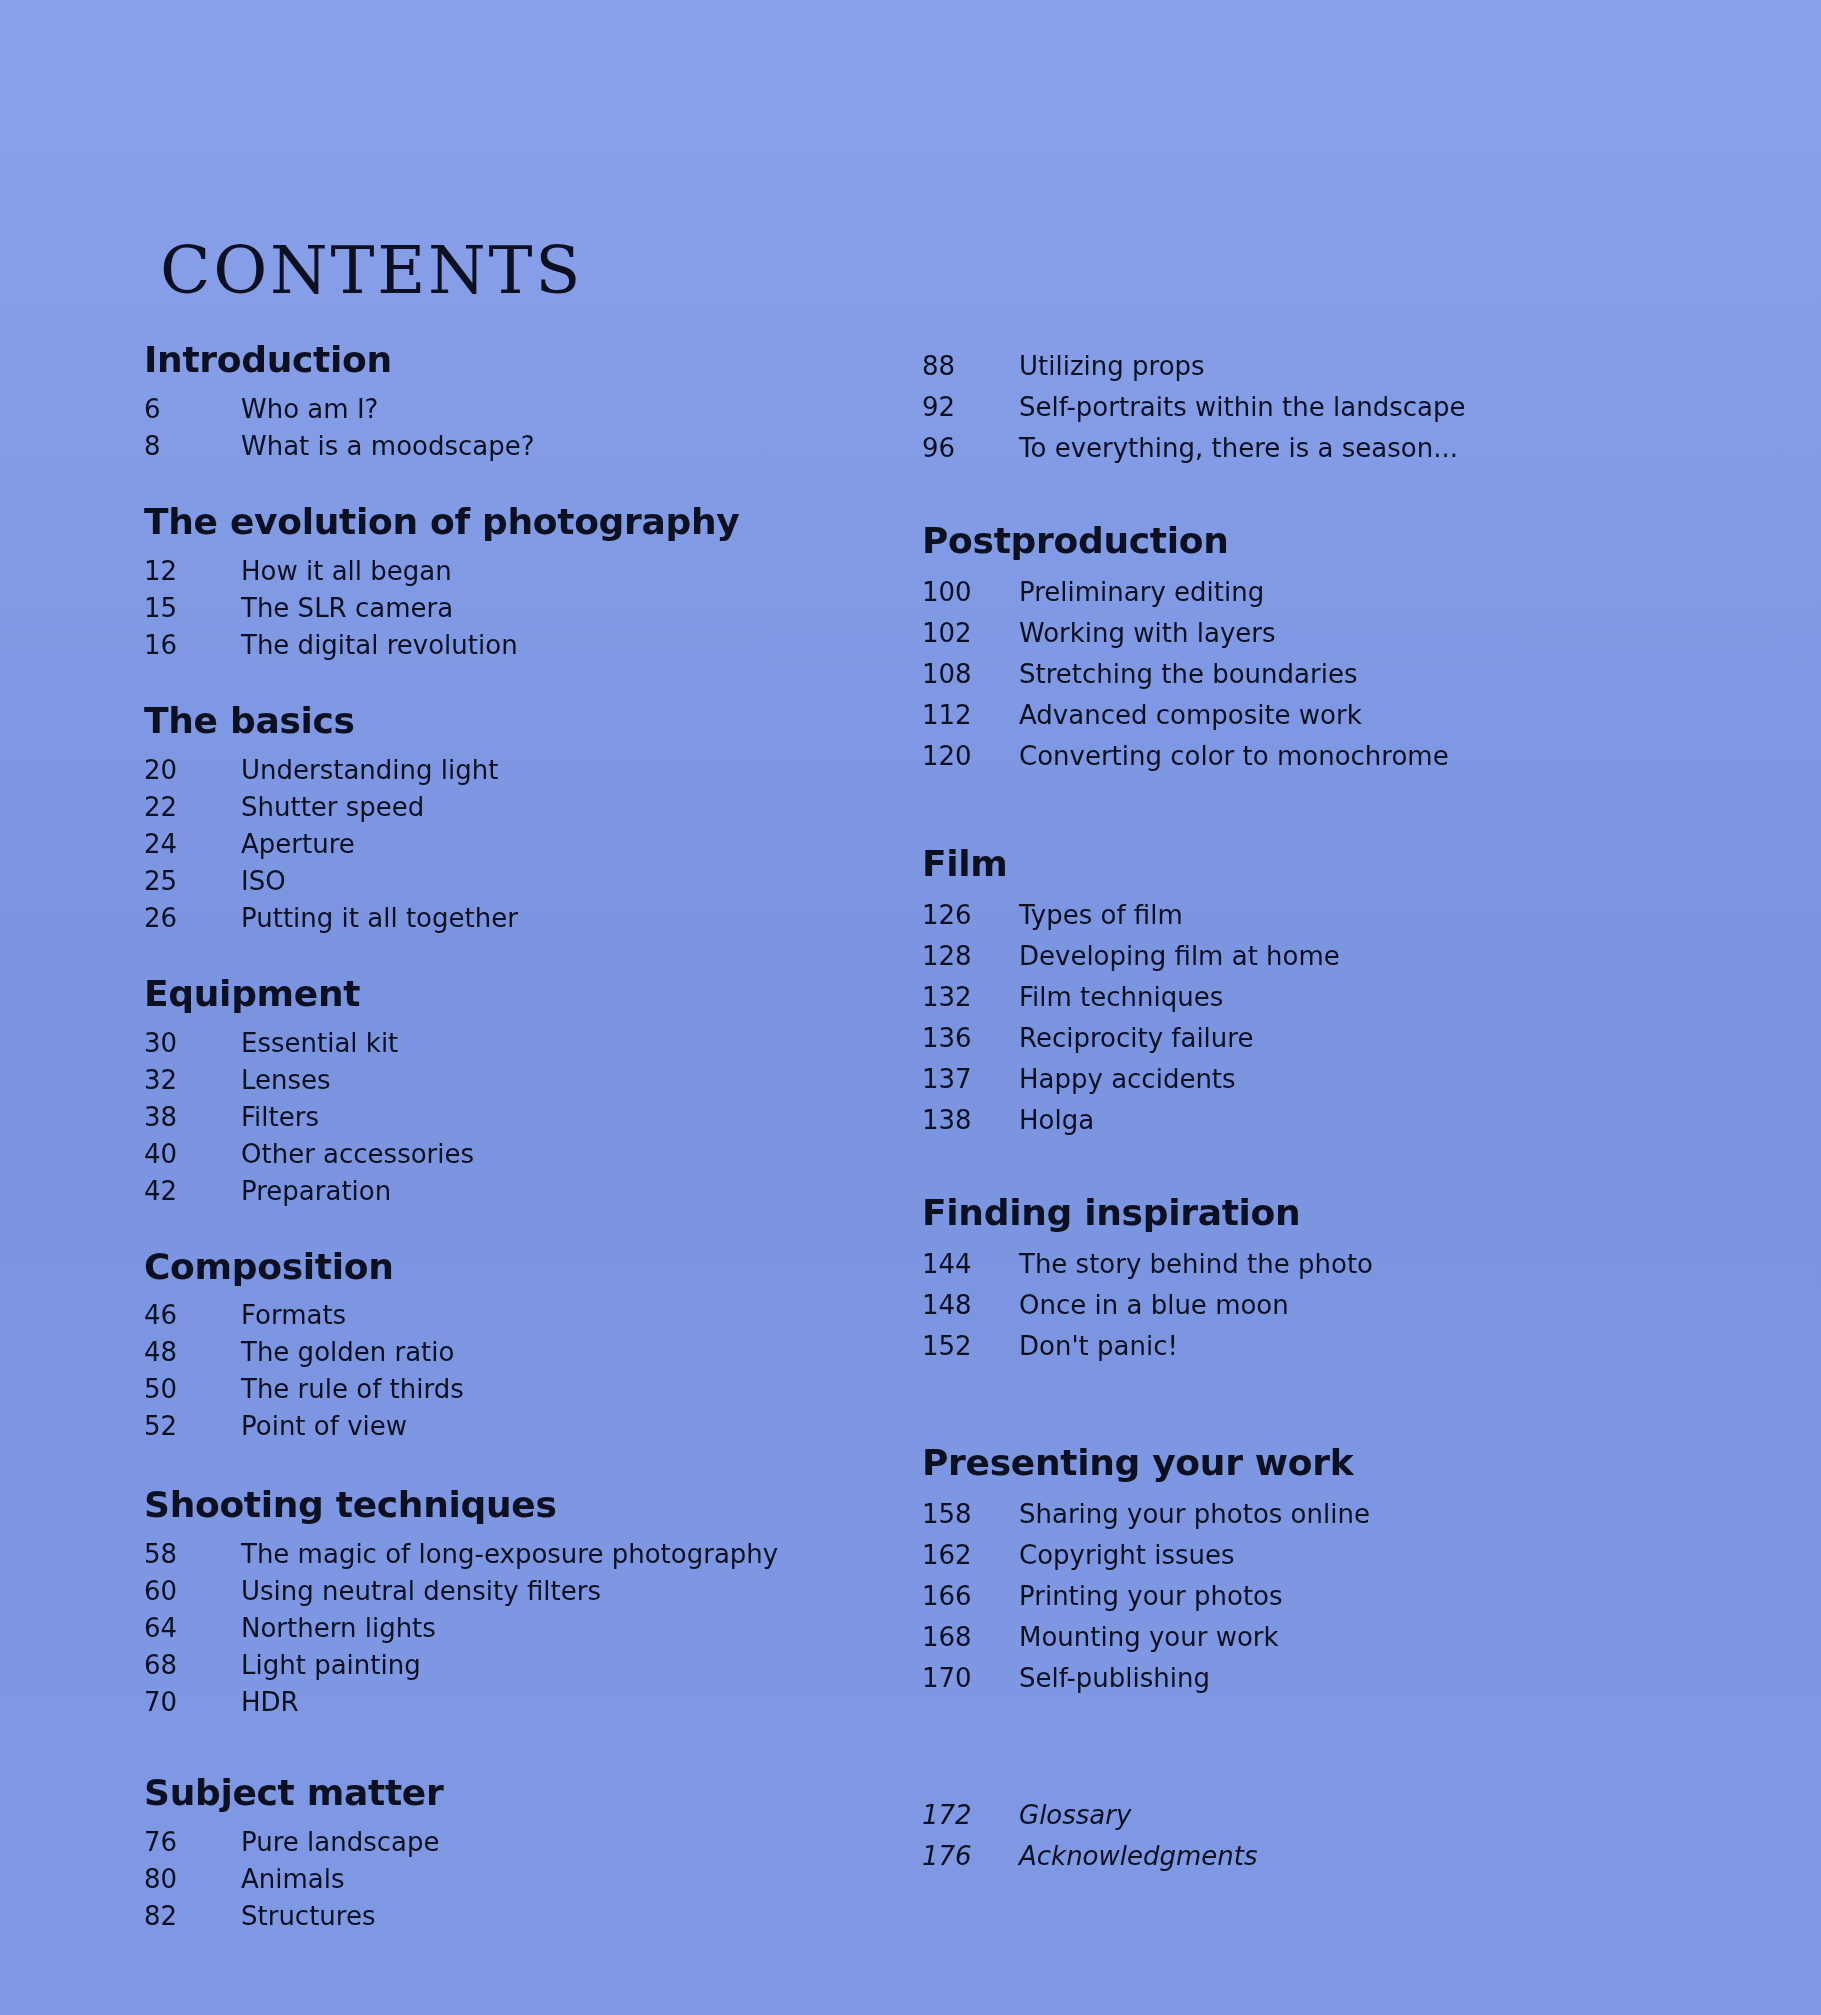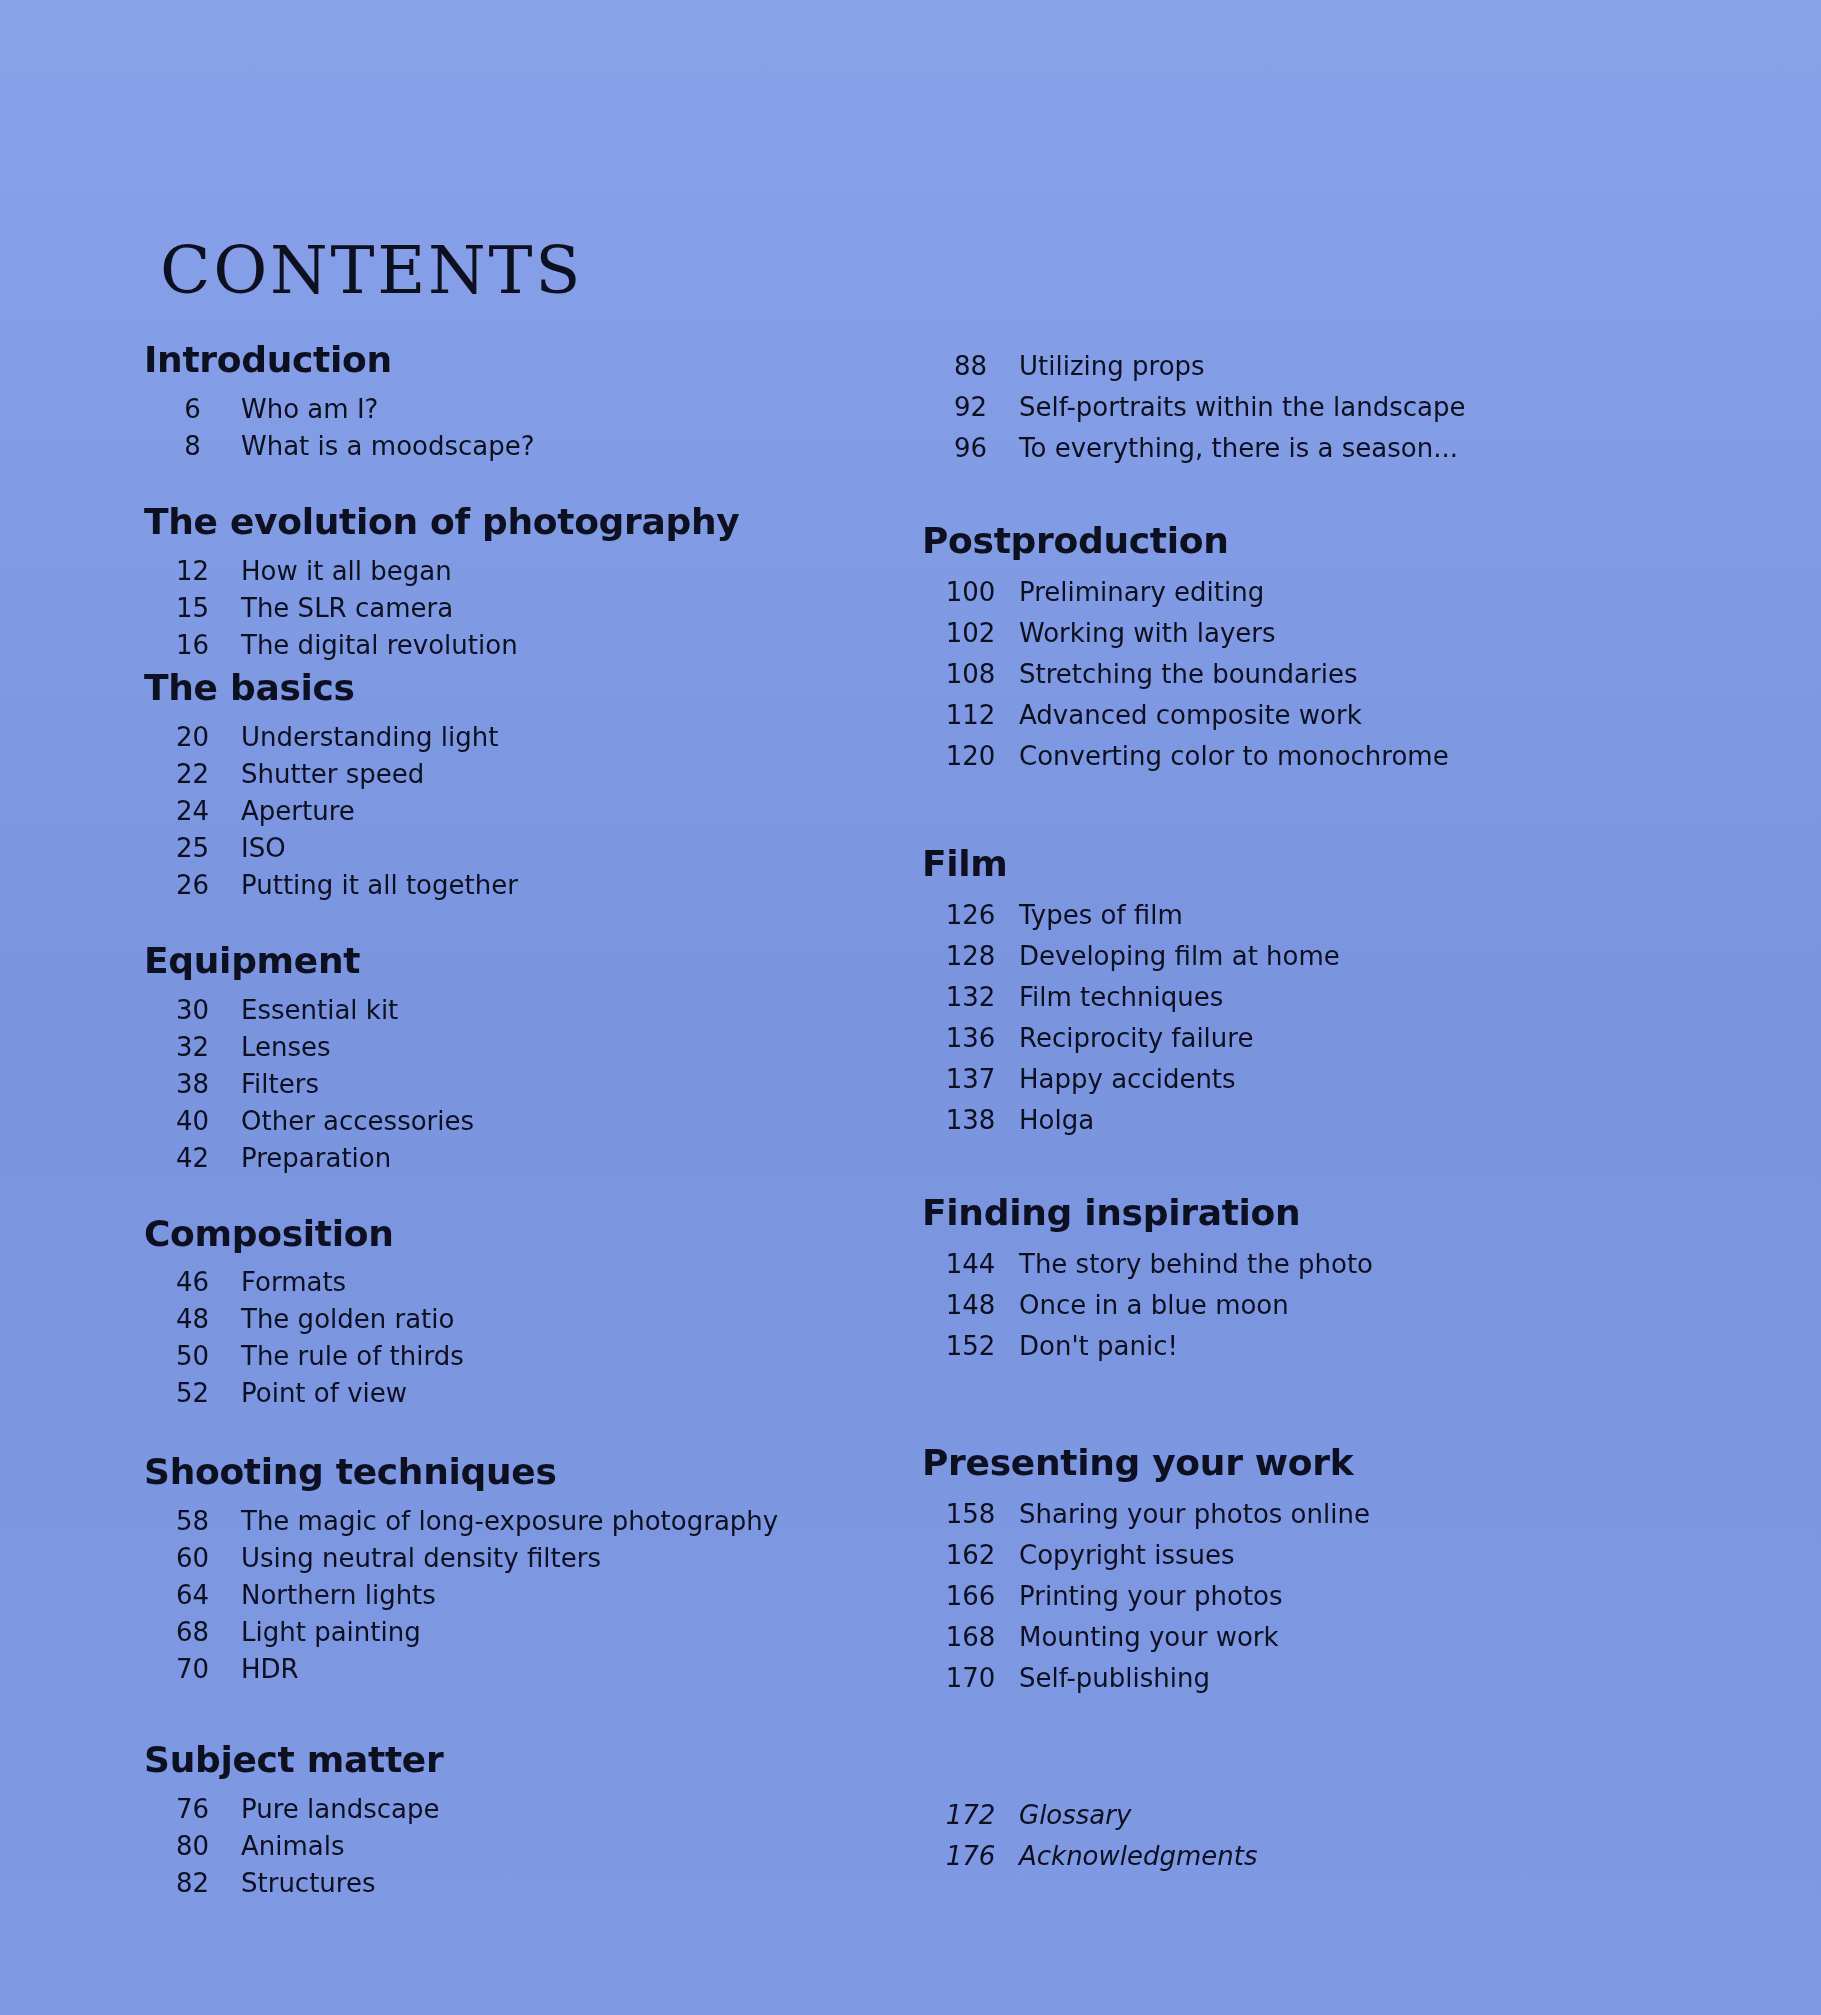--- a/index.html
+++ b/index.html
@@ -18,21 +18,21 @@
   }
   .col { position: absolute; width: 719px; }
   .col-left { left: 144px; top: 336px; }
   .col-right { left: 922px; top: 346px; }
   .section { }
   .section h2 {
     margin: 0 0 6.9px 0; font-size: 36px; font-weight: 700; line-height: 48px;
     letter-spacing: -0.3px;
   }
   .entry { display: flex; font-size: 26px; line-height: 37px; }
-  .entry .pg { width: 97px; flex: none; text-align: center; }
+  .entry .pg { width: 97px; flex: none; }
   .entry .tt { flex: 1; }
   .col-right .entry { line-height: 41px; }
   .col-right .entry .pg { width: 97px; }
 </style>
 </head>
 <body>
 
 <h1 class="title">CONTENTS</h1>
 
 <div class="col col-left" id="left">
@@ -55,21 +55,21 @@
       </div>
       <div class="entry">
         <span class="pg">15</span>
         <span class="tt">The SLR camera</span>
       </div>
       <div class="entry">
         <span class="pg">16</span>
         <span class="tt">The digital revolution</span>
       </div>
     </div>
-    <div class="section" style="">
+    <div class="section" style="margin-top: 33px;">
       <h2>The basics</h2>
       <div class="entry">
         <span class="pg">20</span>
         <span class="tt">Understanding light</span>
       </div>
       <div class="entry">
         <span class="pg">22</span>
         <span class="tt">Shutter speed</span>
       </div>
       <div class="entry">

